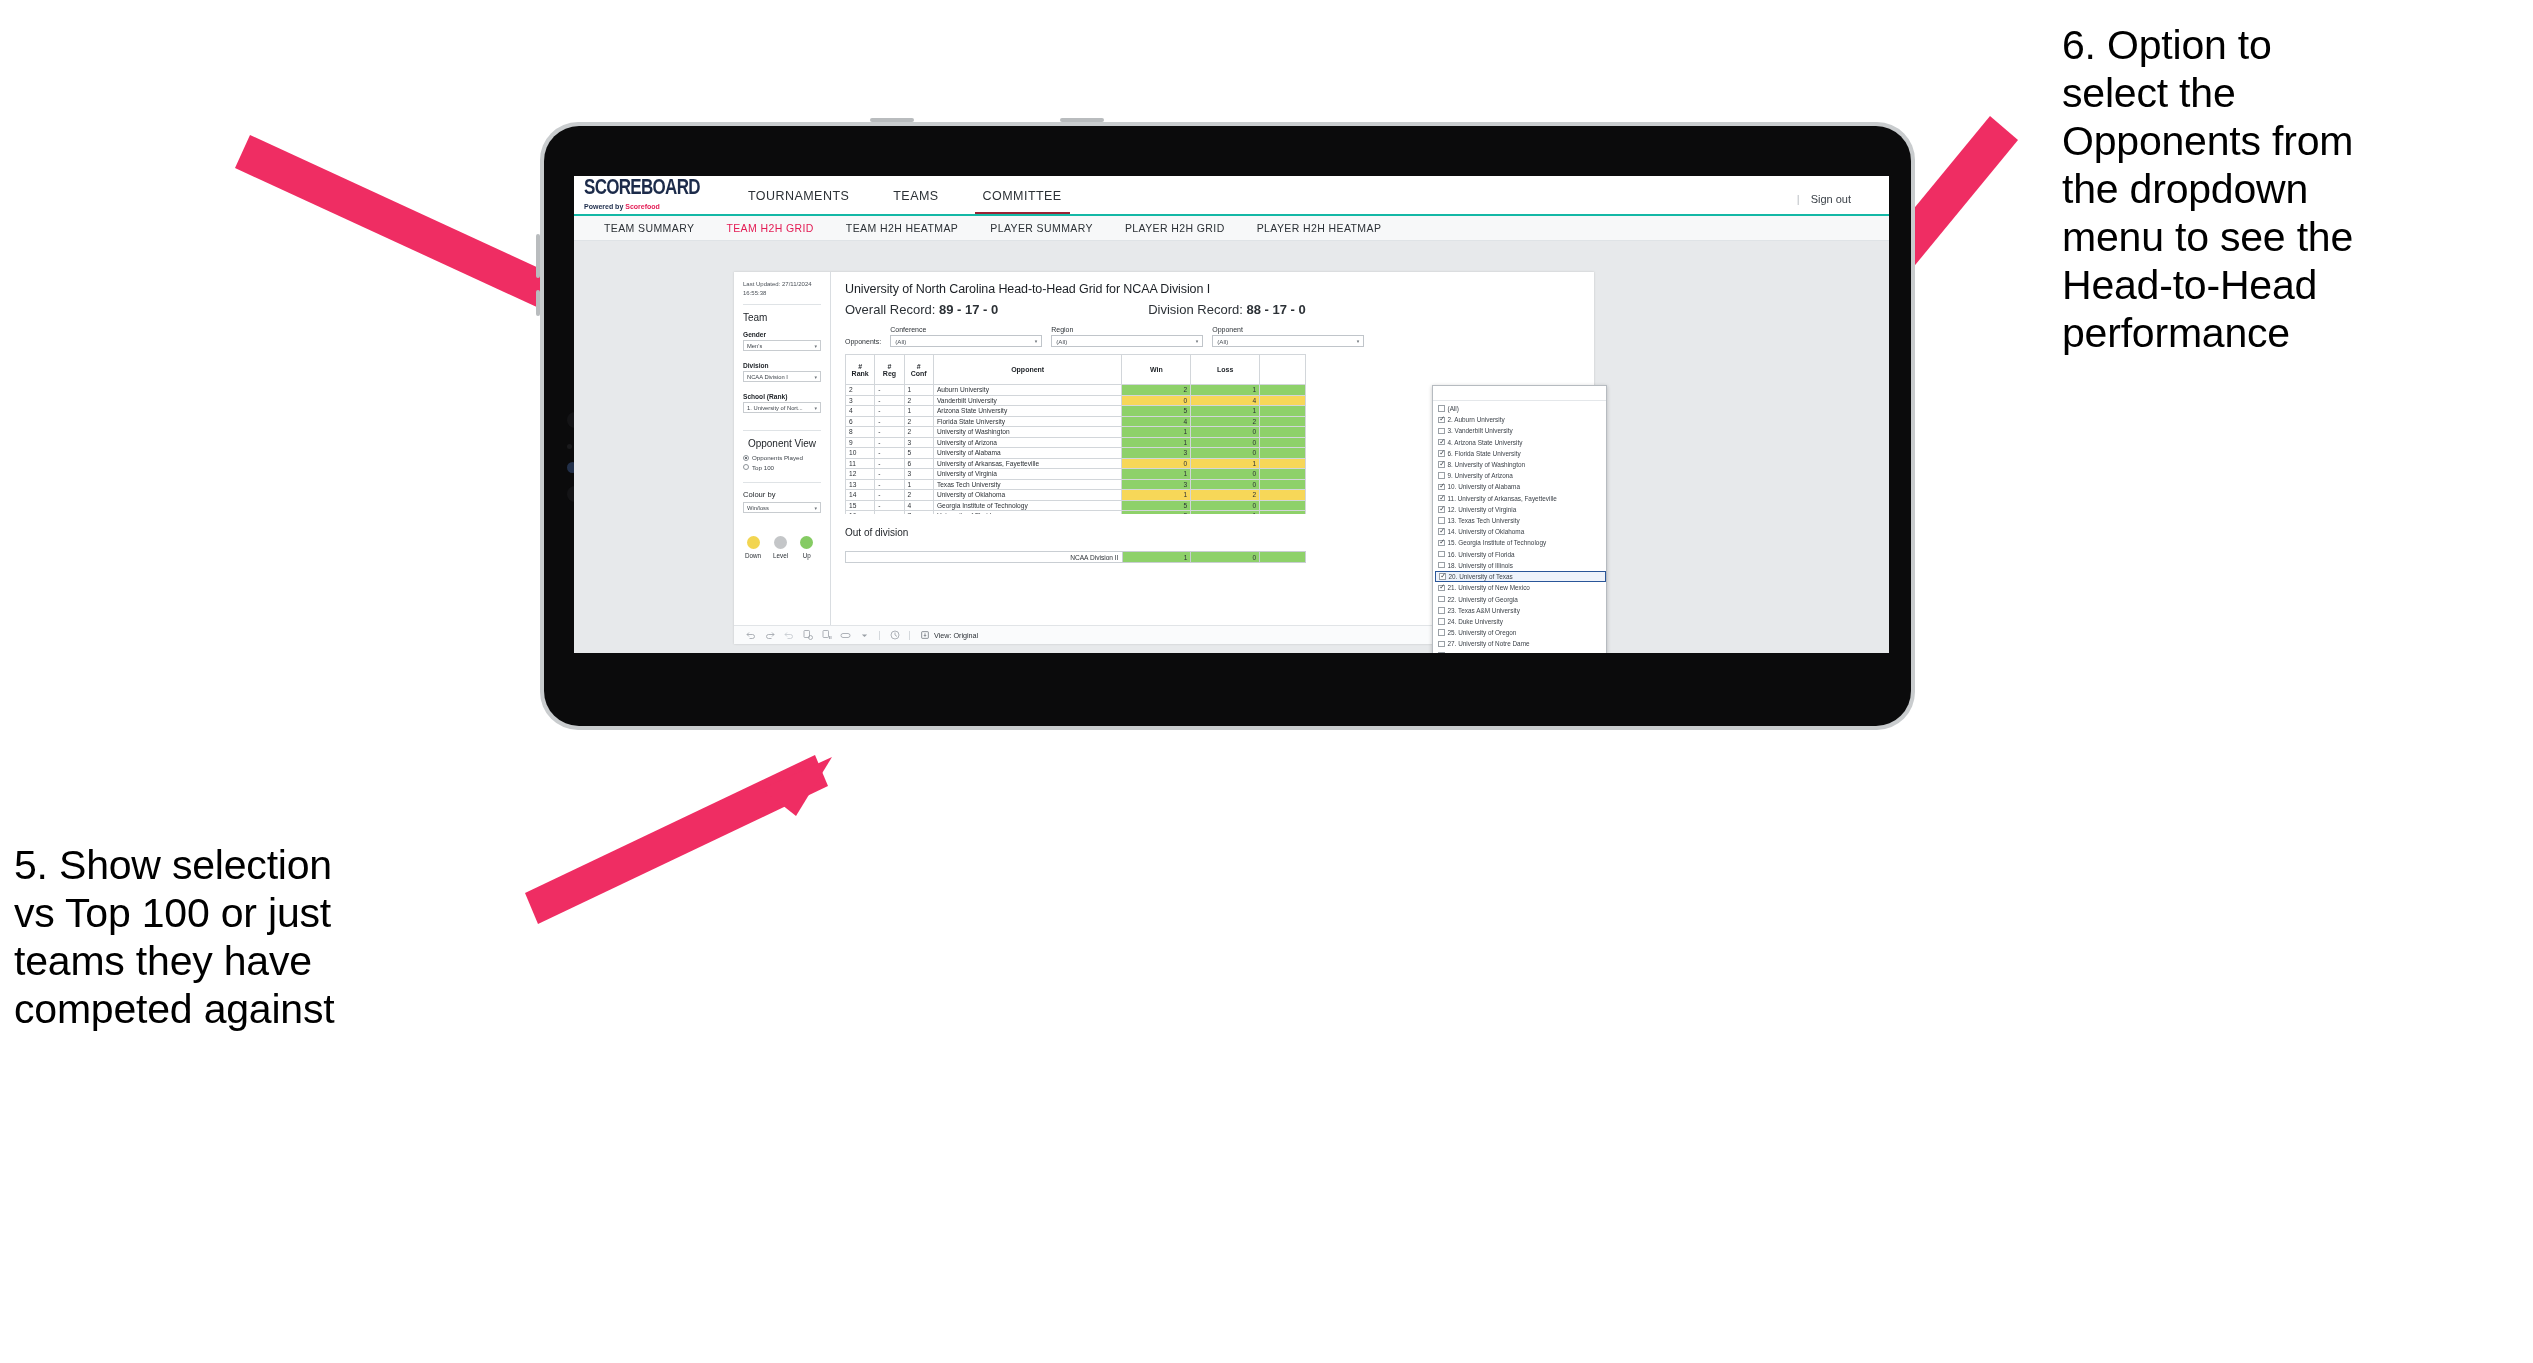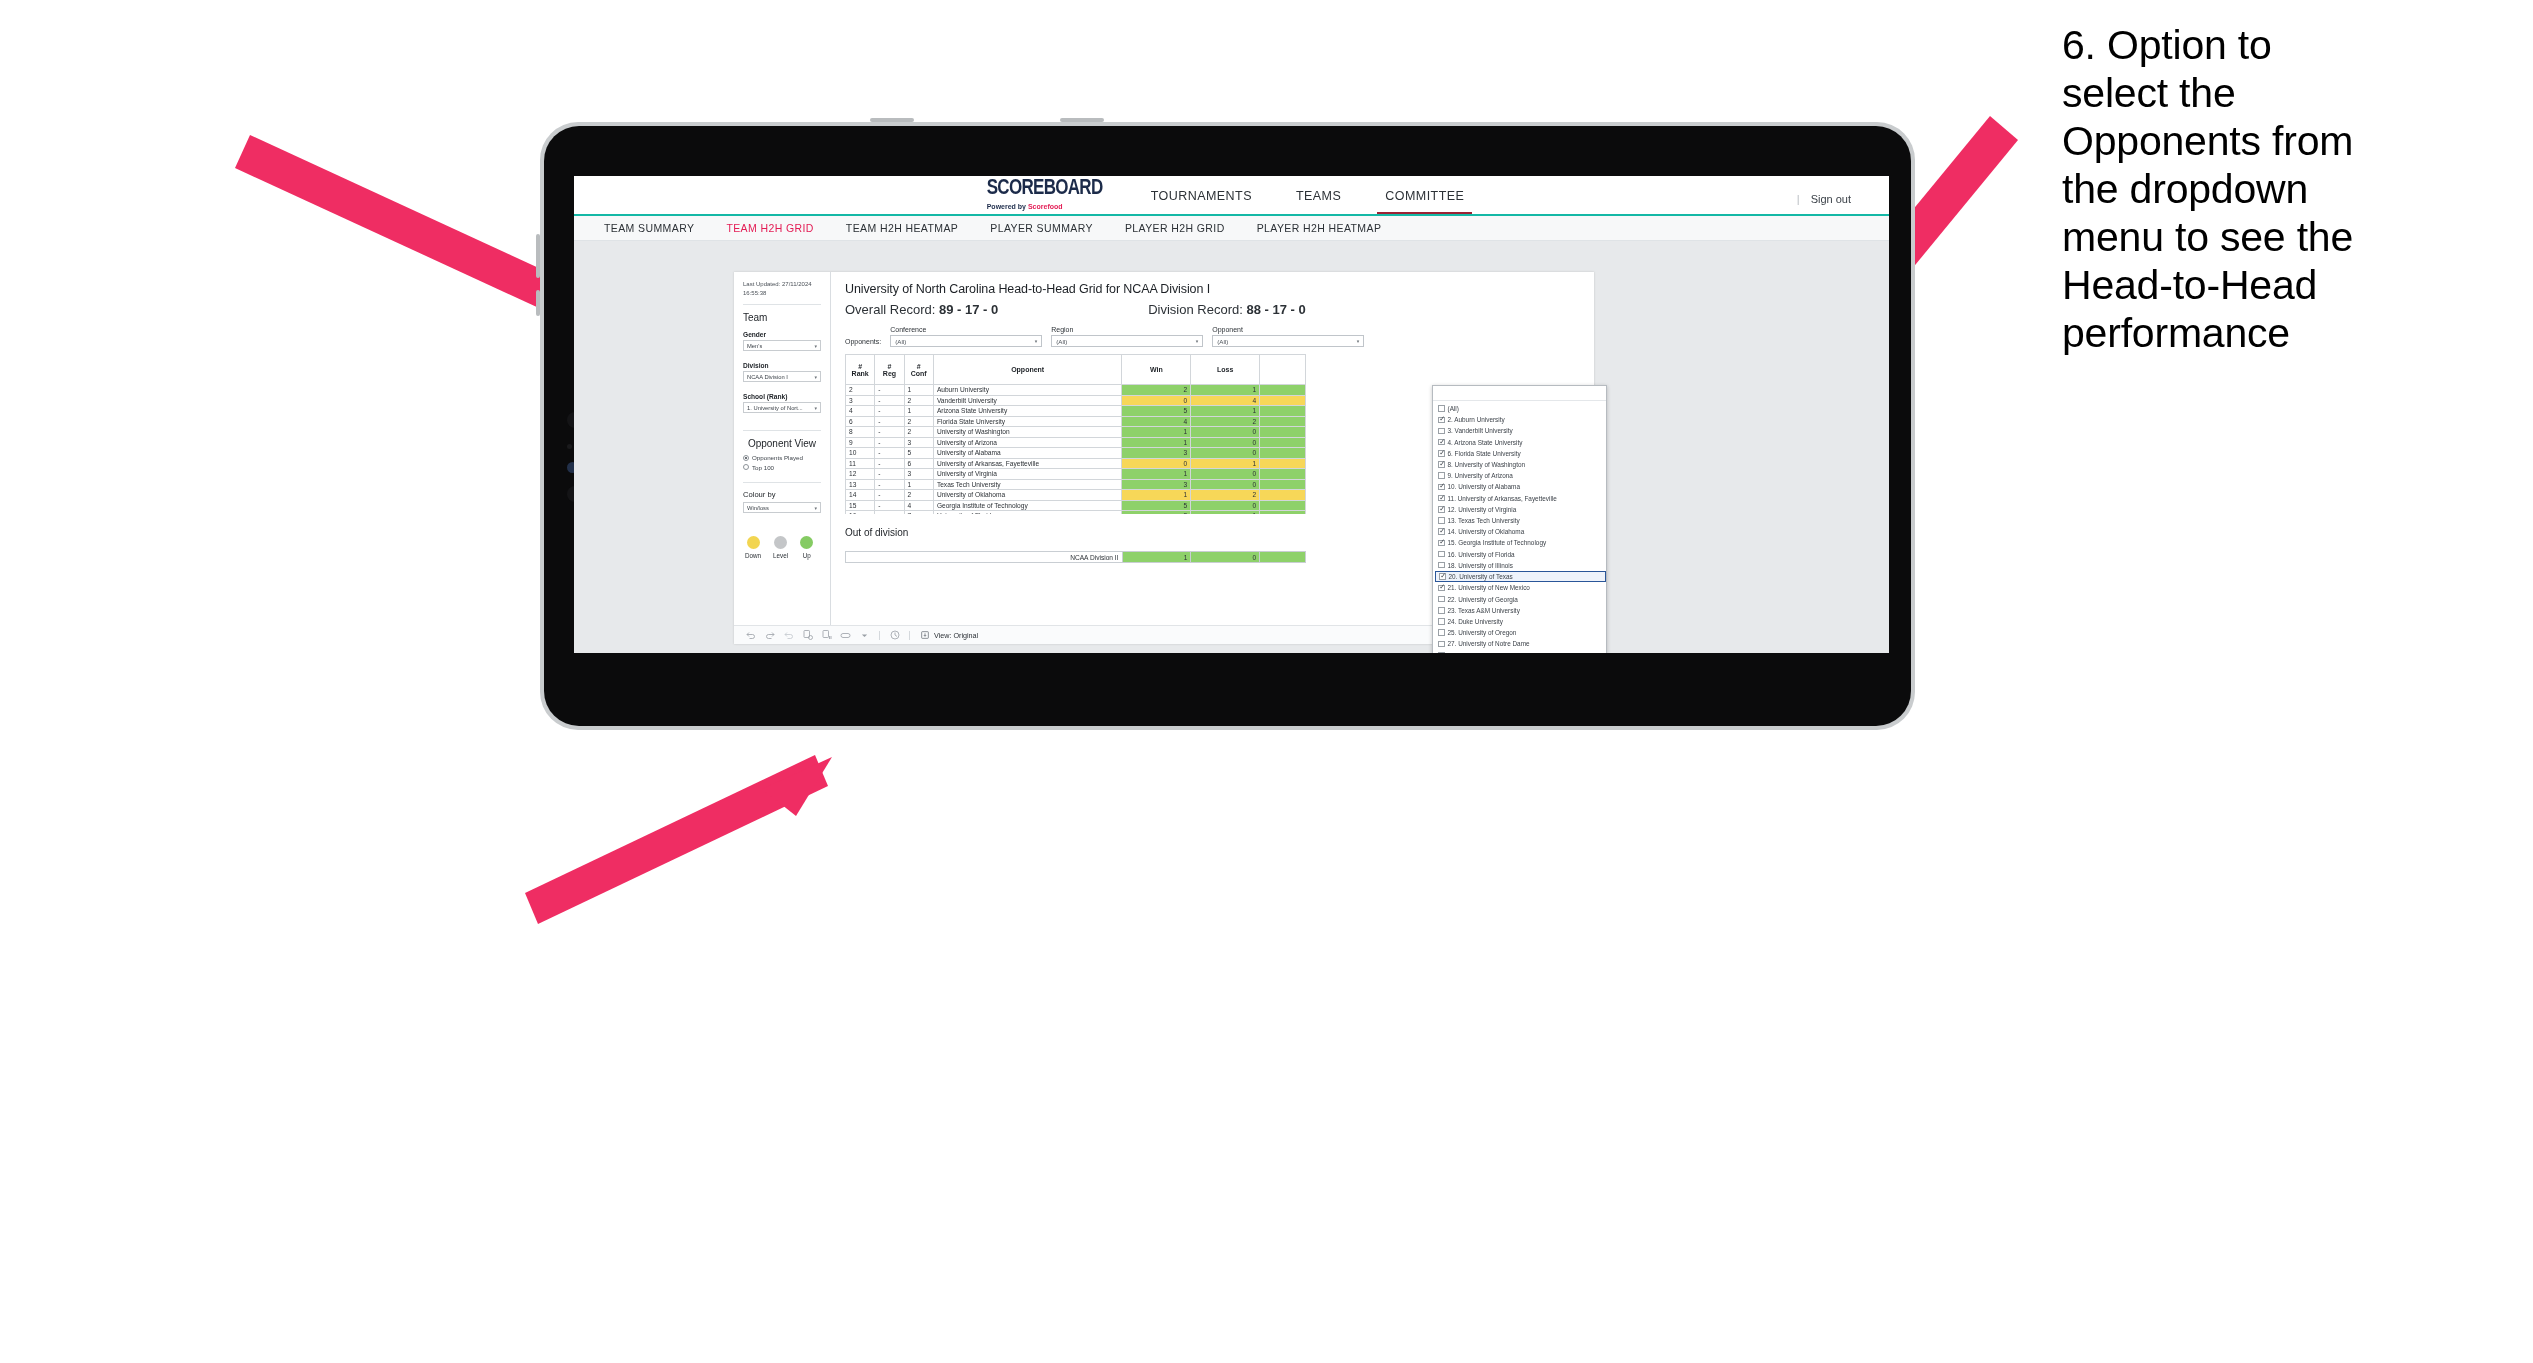--- a/index.html
+++ b/index.html
@@ -53,21 +53,21 @@
   .cam3 { top:336px; width:11px; height:11px; background:#22304a; }
   .cam4 { top:360px; width:16px; height:16px; background:#141416; }
 
   
   #screen {
     position:absolute; left:30px; top:50px;
     width:1315px; height:477px; background:#e7e9eb; overflow:hidden;
   }
   #navbar {
     height:38px; background:#ffffff; display:flex; align-items:flex-end;
-    padding-left:10px; position:relative;justify-content:center;
+    padding-left:10px; position:relative;
   }
   #logo { width:120px; padding-bottom:4px; }
   .logo-main {
     font-family:"Liberation Sans", sans-serif; font-weight:bold;
     font-size:17px; color:#1c2b4a; letter-spacing:-0.7px;
     transform: scaleY(1.25); transform-origin: left bottom; line-height:1;
   }
   .logo-sub { font-size:7px; font-weight:bold; color:#1c2b4a; margin-top:5px; }
   .logo-sub .red { color:#e31b54; }
   #navitems { display:flex; align-items:flex-end; gap:0; margin-left:22px; }
@@ -193,20 +193,24 @@
   .tb-ico { width:19px; height:19px; display:flex; align-items:center; justify-content:center; }
   .tb-div { width:1px; height:9px; background:#d5d9dd; margin:0 5px; }
   #view-orig { display:flex; align-items:center; gap:4px; margin-left:5px; font-size:7.2px; color:#2c3136; }
   #tb-right { margin-left:auto; display:flex; align-items:center; gap:4px; padding-right:8px; font-size:7.2px; color:#2c3136; }
 </style>
 </head>
 <body>
 
 <div id="stage">
 
+  <div class="anno" id="anno5">5. Show selection
+vs Top 100 or just
+teams they have
+competed against</div>
   <div class="anno" id="anno6">6. Option to
 select the
 Opponents from
 the dropdown
 menu to see the
 Head-to-Head
 performance</div>
 
   <svg class="arrow-svg" viewBox="0 0 2533 1363">
     <g fill="#ef2d63">

